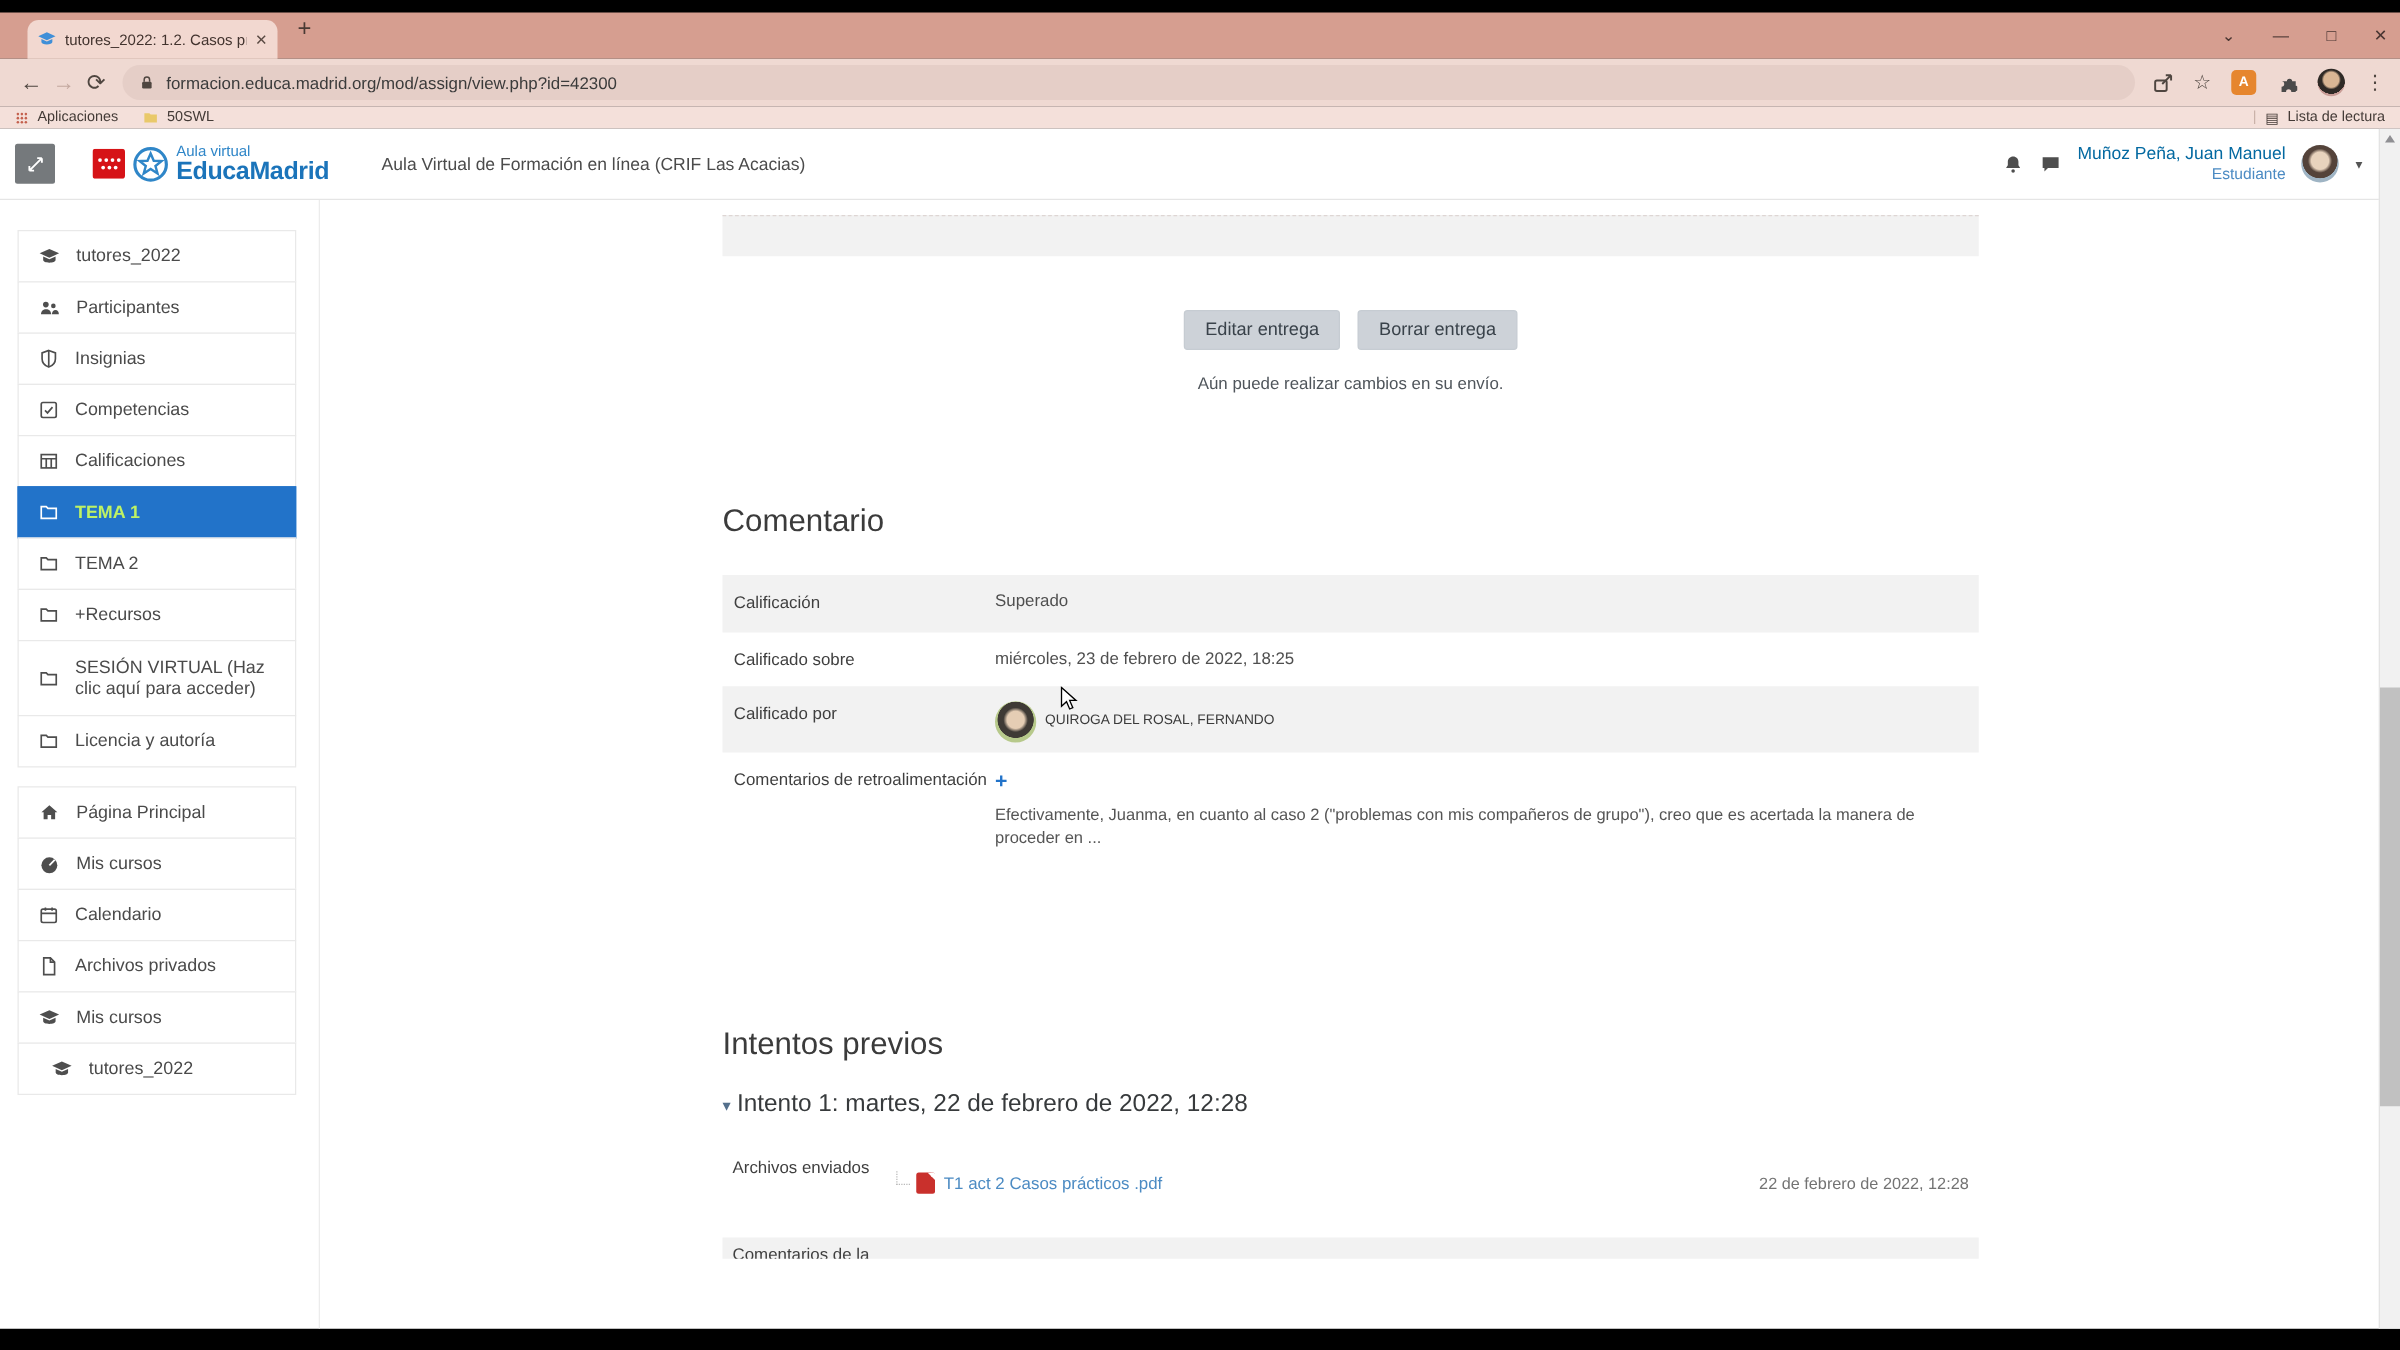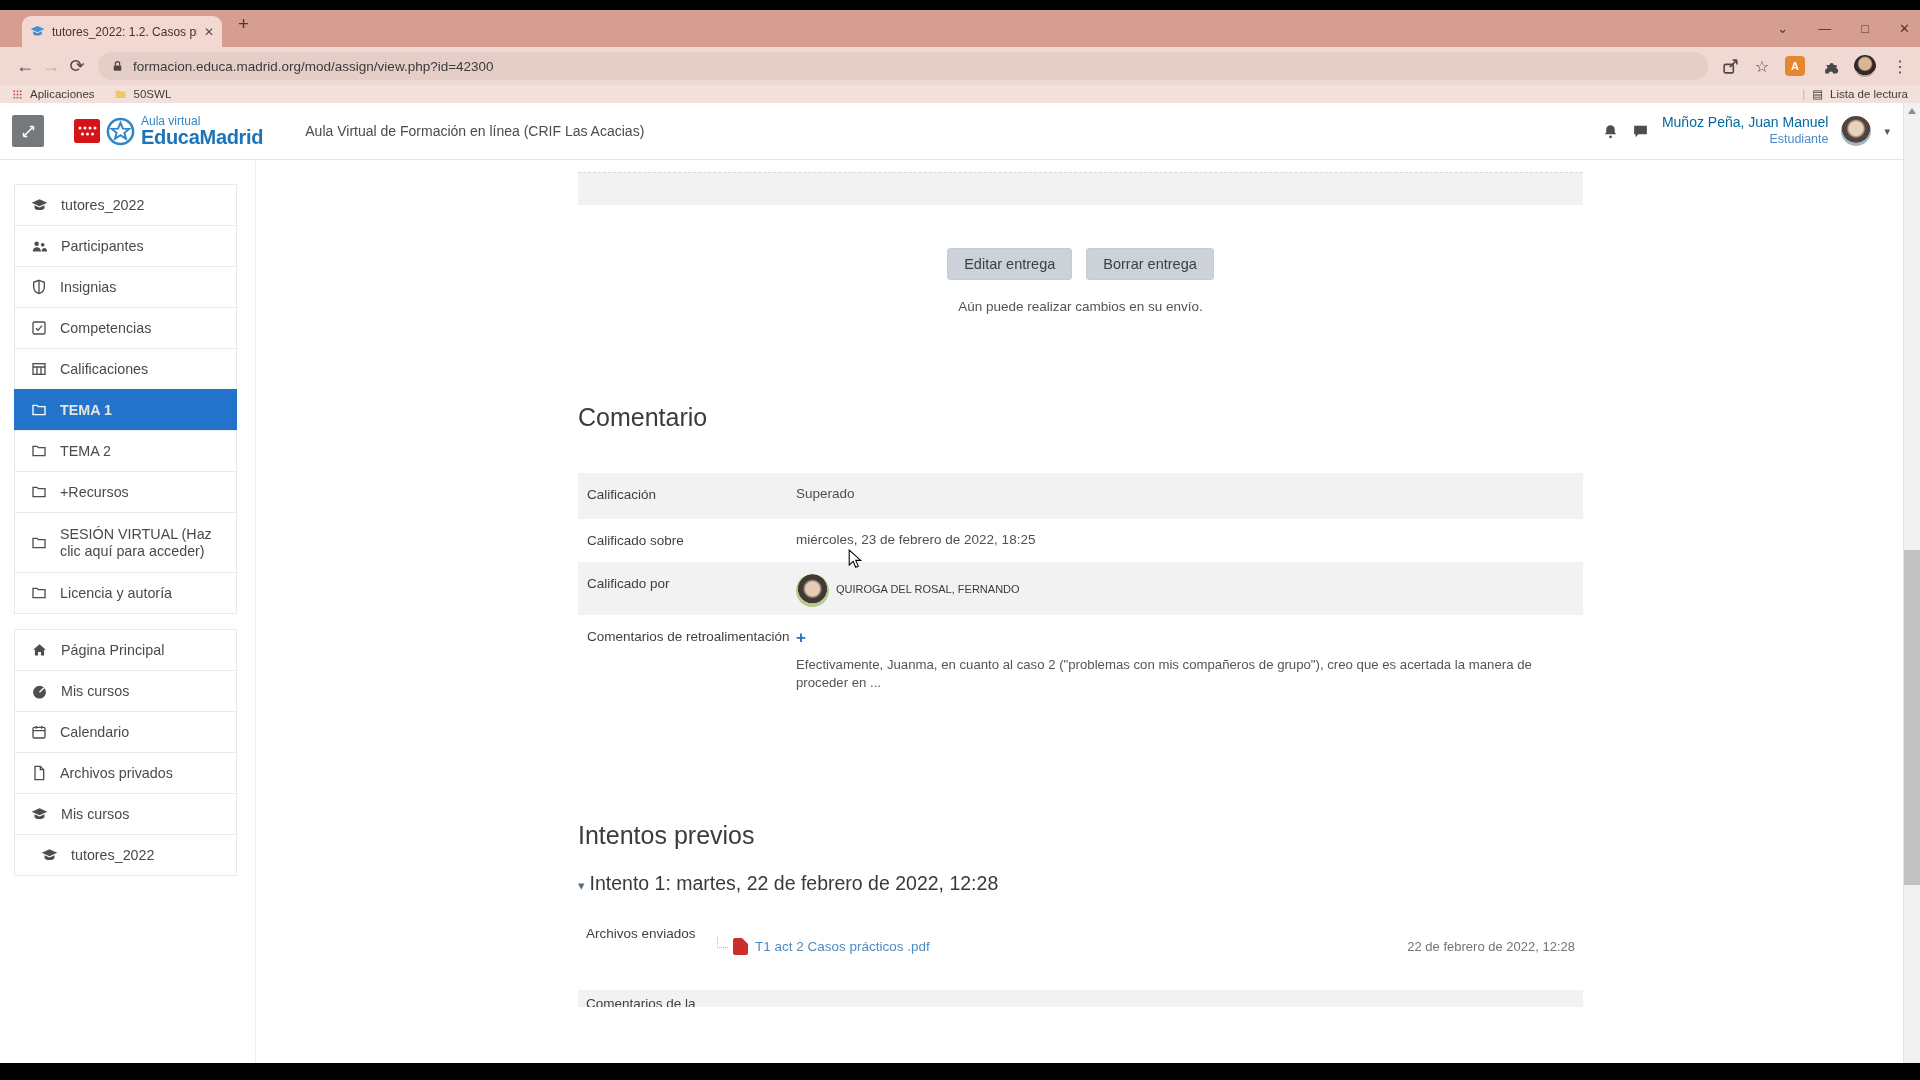--- a/index.html
+++ b/index.html
@@ -59,33 +59,33 @@
 
   
   .drawer { position:absolute; left:14px; top:82px; width:223px; }
   .sb-item { display:flex; align-items:center; gap:13px; height:42px; padding-left:16px; background:#fff;
              border:1px solid #e9e9e9; margin-top:-1px; font-size:14.3px; color:#4a4a4a; }
   .sb-item svg { flex:none; color:#4e4e4e; }
   .sb-item.tall { height:61px; }
   .sb-item.tall .lbl { line-height:17px; padding-right:10px; }
   .sb-item.gap { margin-top:15px; }
   .sb-item.indent { padding-left:26px; }
-  .sb-item.active { background:#2273c9; border-color:#2273c9; color:#e5e5e5; font-weight:bold; }
+  .sb-item.active { background:#2273c9; border-color:#2273c9; color:#bef264; font-weight:bold; }
   .sb-item.active svg { color:#fff; }
 
   
   .content { position:absolute; left:578px; top:0; width:1005px; }
   .strip { position:absolute; left:0; top:69px; width:1005px; height:33px; background:#f2f2f2;
            border-top:1px dashed #ded6d4; }
   .btnrow { position:absolute; left:0; top:145px; width:1005px; display:flex; justify-content:center; gap:14px; }
   .gbtn { padding:7px 16px; background:#cdd2d8; border:1px solid #c6ccd2; border-radius:3px;
           font-size:14.5px; color:#39424a; font-family:inherit; }
   .note { position:absolute; left:0; top:196px; width:1005px; text-align:center; font-size:13.5px; color:#4f555b; }
   .h-light { position:absolute; left:0; font-size:25px; font-weight:300; color:#3b3b3b; }
-  .t1 { position:absolute; left:0; top:370px; width:1005px; }
+  .t1 { position:absolute; left:0; top:357px; width:1005px; }
   .trow { display:flex; }
   .grey { background:#f2f2f2; }
   .t1 .tl { width:218px; padding:13px 0 0 9px; font-size:13.5px; color:#3f3f3f; line-height:18px; }
   .t1 .tv { flex:1; padding-top:13px; font-size:13.5px; color:#4f4f4f; }
   .r-grader .tv { display:flex; align-items:center; gap:7px; padding-top:0; }
   .g-avatar { width:33px; height:33px; border-radius:50%; margin-top:3px;
               background:radial-gradient(circle at 50% 45%, #e5cdb4 0 28%, #3f3a35 40% 58%, #b7c98b 60%); }
   .plus { color:#2273c9; font-weight:bold; font-size:17px; margin:13px 0 8px; }
   .fb-text { width:762px; font-size:13.2px; line-height:18px; color:#555; }
   .attempt { position:absolute; left:0; top:769px; font-size:19.5px; color:#373a3c; }

